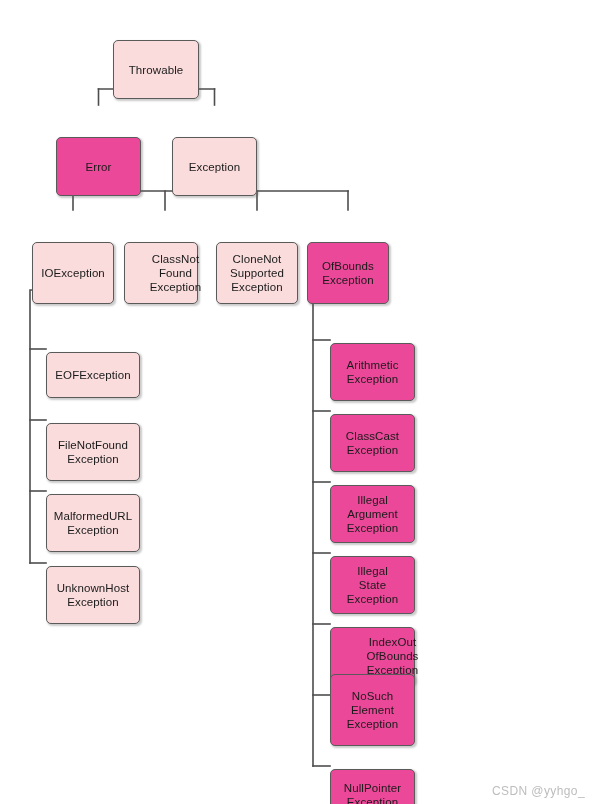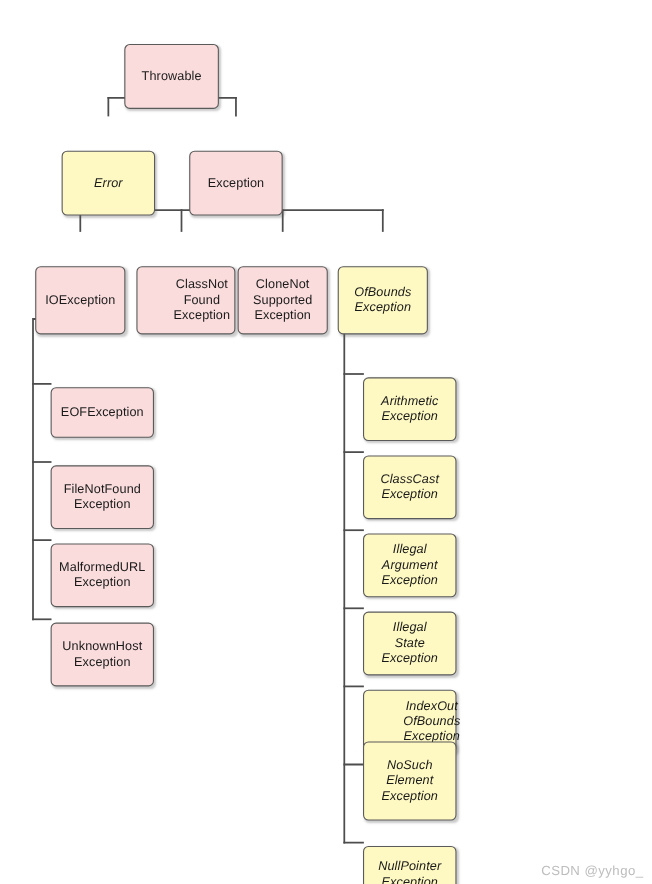--- a/index.html
+++ b/index.html
@@ -39,21 +39,21 @@
     letter-spacing: 0.1px;
     box-shadow: 1.5px 1.5px 2px rgba(90,90,90,0.32);
     z-index: 2;
     margin-top: 32px;
   }
   .node .label {
     padding: 0 3px;
     white-space: pre-line;
   }
   .fill-pink { background: #fadcdc; }
-  .fill-cyan { background: #fef9c3; font-style: italic; }
+  .fill-cyan { background: #ec4899; }
   #watermark {
     position: absolute;
     right: 8px;
     bottom: 6px;
     font-size: 12px;
     color: #bdbdbd;
     letter-spacing: 0.4px;
     z-index: 3;
     white-space: nowrap;
   }
@@ -99,21 +99,21 @@
       </div>
       <div class="node fill-cyan" style="left: 56px; top: 105px; width: 85px; height: 59px;">
         <span class="label">Error</span>
       </div>
       <div class="node fill-pink" style="left: 172px; top: 105px; width: 85px; height: 59px;">
         <span class="label">Exception</span>
       </div>
       <div class="node fill-pink" style="left: 32px; top: 210px; width: 82px; height: 62px;">
         <span class="label">IOException</span>
       </div>
-      <div class="node fill-pink" style="left: 124px; top: 210px; width: 90px; height: 62px; padding-left: 29px;">
+      <div class="node fill-pink" style="left: 124px; top: 210px; width: 74px; height: 62px; padding-left: 29px;">
         <span class="label">ClassNot
 Found
 Exception</span>
       </div>
       <div class="node fill-pink" style="left: 216px; top: 210px; width: 82px; height: 62px;">
         <span class="label">CloneNot
 Supported
 Exception</span>
       </div>
       <div class="node fill-cyan" style="left: 307px; top: 210px; width: 82px; height: 62px;">

